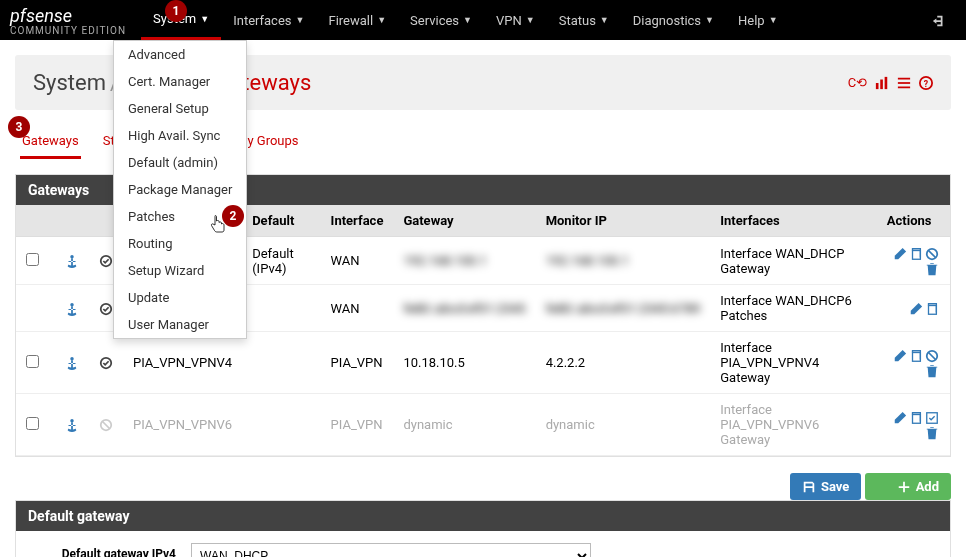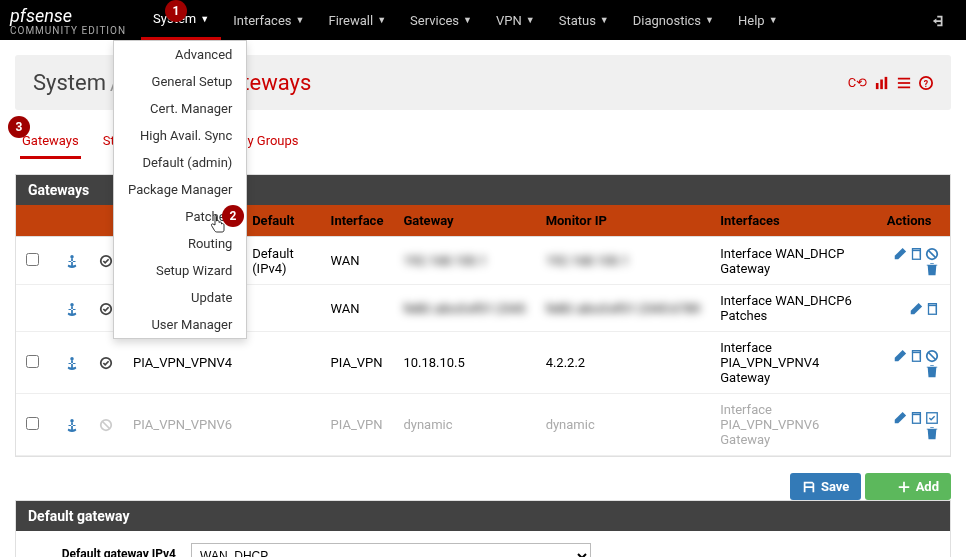--- a/index.html
+++ b/index.html
@@ -4,38 +4,38 @@
 <style>
 * { box-sizing: border-box; margin: 0; padding: 0; }
 body { font-family: -apple-system, "Segoe UI", Roboto, sans-serif; font-size: 13px; background: #fff; width: 966px; }
 .navbar { background: #000; height: 40px; display: flex; align-items: center; padding: 0 10px; position: relative; }
 .logo { color: #fff; font-weight: normal; font-size: 18px; margin-right: 15px; }
 .logo-sub { font-size: 10px; color: #aaa; display: block; line-height: 1; letter-spacing: 1px; }
 .nav-item { color: #ccc; padding: 0 12px; cursor: pointer; display: flex; align-items: center; height: 40px; font-size: 13px; }
 .nav-item.active { border-bottom: 3px solid #c00; color: #fff; }
 .nav-item .caret { margin-left: 4px; font-size: 9px; }
 .logout-icon { margin-left: auto; color: #ccc; cursor: pointer; padding: 0 10px; }
-.dropdown { position: absolute; top: 40px; left: 113px; background: #fff; border: 1px solid #ccc; box-shadow: 0 4px 8px rgba(0,0,0,0.15); min-width: 125px; z-index: 100; text-align: right; }
+.dropdown { position: absolute; top: 40px; left: 113px; background: #fff; border: 1px solid #ccc; box-shadow: 0 4px 8px rgba(0,0,0,0.15); min-width: 125px; z-index: 100; }
 .dropdown-item { padding: 6px 14px; color: #333; cursor: pointer; font-size: 13px; }
 .marker { position: absolute; width: 22px; height: 22px; background: #a00000; border-radius: 50%; color: #fff; font-weight: bold; display: flex; align-items: center; justify-content: center; font-size: 12px; z-index: 200; }
 .cursor-hand { position: absolute; top: 215px; left: 210px; z-index: 201; font-size: 16px; }
 .container { padding: 15px; }
 .breadcrumb-bar { background: #f0f0f0; padding: 15px 18px; border-radius: 3px; display: flex; align-items: center; margin-bottom: 15px; }
 .bc-section { font-size: 22px; color: #424242; }
 .bc-slash { font-size: 22px; color: #999; margin: 0 4px; }
 .bc-current { font-size: 22px; color: #c00; }
 .bc-icons { margin-left: auto; color: #c00; display: flex; gap: 8px; }
 .bc-icons span { cursor: pointer; }
 .tabs { display: flex; gap: 20px; padding: 0 5px; border-bottom: 0; margin-bottom: 15px; }
 .tab { color: #c00; padding: 8px 2px; cursor: pointer; font-size: 13px; }
 .tab.active { border-bottom: 3px solid #c00; }
 .panel { border: 1px solid #e0e0e0; margin-bottom: 15px; }
 .panel-header { background: #424242; color: #fff; padding: 7px 12px; font-weight: bold; font-size: 14px; }
 .table { width: 100%; border-collapse: collapse; }
-.table th { text-align: left; padding: 8px 10px; font-weight: bold; font-size: 13px; border-bottom: 1px solid #ddd; background: #c2410c; }
+.table th { text-align: left; padding: 8px 10px; font-weight: bold; font-size: 13px; border-bottom: 1px solid #ddd; background: #e5e5e5; }
 .table td { padding: 8px 10px; border-bottom: 1px solid #eee; font-size: 13px; }
 .table tr.disabled td { color: #aaa; }
 .anchor-icon { color: #337ab7; cursor: pointer; }
 .actions-cell { text-align: right; }
 .actions-cell span { color: #337ab7; cursor: pointer; margin: 0 1px; }
 .blur-text { filter: blur(4px); user-select: none; }
 .btn-row { text-align: right; margin-top: 16px; }
 .btn { display: inline-flex; align-items: center; padding: 6px 12px; border-radius: 3px; color: #fff; font-weight: bold; cursor: pointer; font-size: 13px; gap: 5px; }
 .btn-primary { background: #337ab7; }
 .btn-success { background: #5cb85c; padding-left: 32px; }
@@ -87,22 +87,22 @@
       <span class="caret">▼</span>
     </div>
   <div class="logout-icon">
     <svg class="icon" viewBox="0 0 16 16" fill="#ccc">
         <path d="M6 2h6v12H6v-2h4V4H6V2zm-1 5h5v2H5v2L1 8l4-3v2z"></path>
       </svg>
   </div>
 
   <div class="dropdown">
     <div class="dropdown-item">Advanced</div>
+    <div class="dropdown-item">Cert. Manager</div>
     <div class="dropdown-item">General Setup</div>
-    <div class="dropdown-item">Cert. Manager</div>
     <div class="dropdown-item">High Avail. Sync</div>
     <div class="dropdown-item">Default (admin)</div>
     <div class="dropdown-item">Package Manager</div>
     <div class="dropdown-item">Patches</div>
     <div class="dropdown-item">Routing</div>
     <div class="dropdown-item">Setup Wizard</div>
     <div class="dropdown-item">Update</div>
     <div class="dropdown-item">User Manager</div>
   </div>
 </div>

